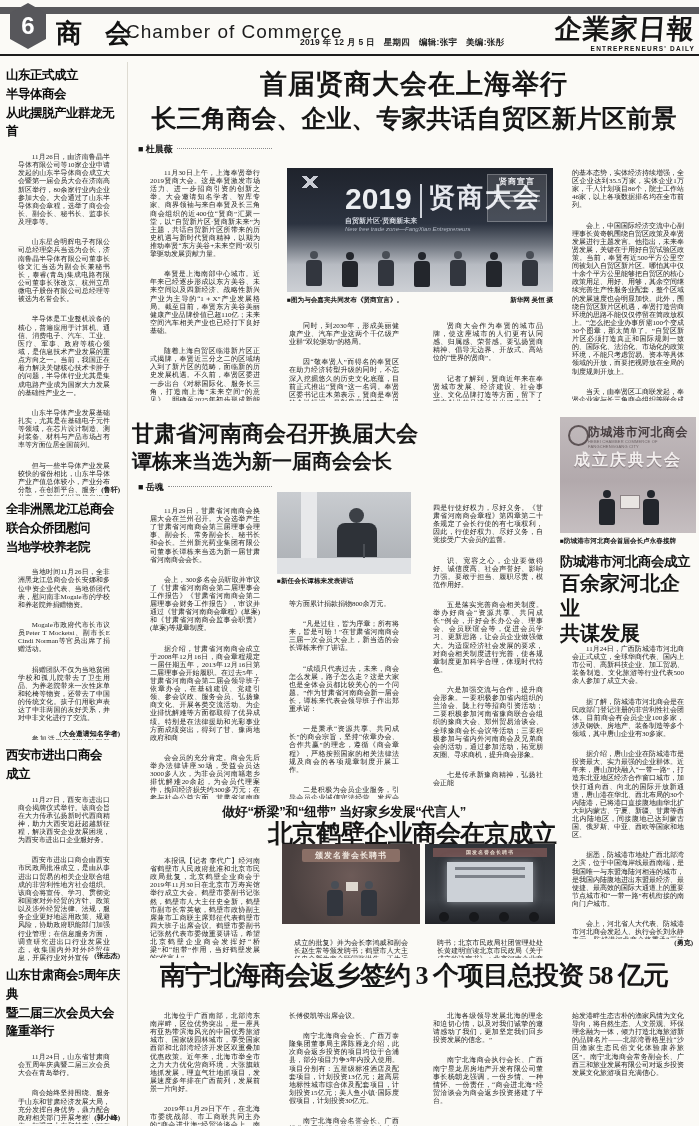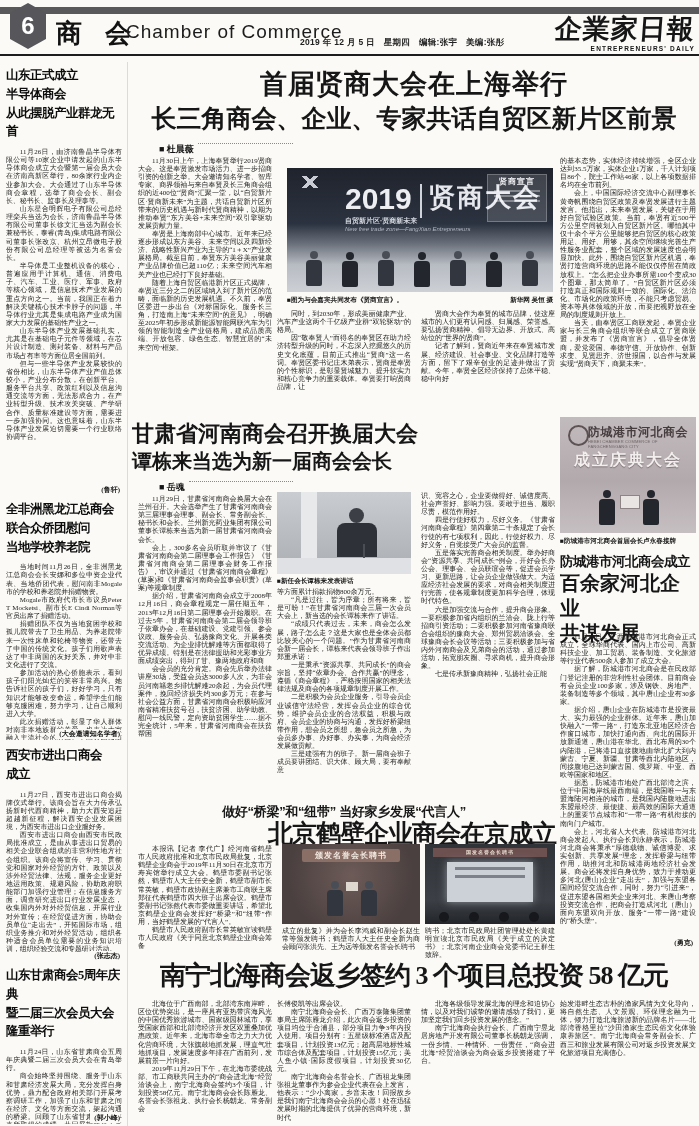--- a/index.html
+++ b/index.html
@@ -19,25 +19,25 @@
   }
   .sec-cn{position:absolute;left:56px;top:16px;font:bold 26px "Liberation Sans",sans-serif;letter-spacing:8px;color:#111;}
   .sec-en{position:absolute;left:126px;top:21px;font:400 19px "Liberation Sans",sans-serif;color:#1c1c1c;letter-spacing:1px;}
   .dateline{position:absolute;left:300px;top:37px;font:bold 8.5px "Liberation Sans",sans-serif;color:#222;letter-spacing:.3px;}
   .masthead{position:absolute;right:4px;top:11px;width:175px;text-align:right;}
   .masthead .cn{font:bold 27px "Liberation Serif",serif;letter-spacing:1px;transform:skewX(-4deg);display:inline-block;}
   .masthead .en{font:bold 6.5px "Liberation Sans",sans-serif;letter-spacing:1.2px;margin-top:-2px;}
   .hrule{position:absolute;left:0;top:54px;width:699px;height:2px;background:#1d1d1d;}
   .vrule{position:absolute;left:127px;top:62px;width:1px;height:1064px;background:#dedbd2;}
   
-  .bt p{margin:0;text-indent:2em;text-align:justify;font-size:7px;line-height:1.16;color:#222;}
+  .bt p{margin:12px;text-indent:2em;text-align:justify;font-size:7px;line-height:1.16;color:#222;}
   .cont p:first-child{text-indent:0;}
   .col{position:absolute;overflow:hidden;}
   .sign{font-weight:bold;font-size:7px;}
-  .byline{position:absolute;display:flex;align-items:flex-start;gap:4px;font:bold 9px "Liberation Serif",serif;margin-left:21px;}
+  .byline{position:absolute;display:flex;align-items:center;gap:4px;font:bold 9px "Liberation Serif",serif;}
   .byline:after{content:"";flex:1;border-bottom:1.5px dotted #8a8a8a;margin-bottom:2px;}
   .cap{font:bold 6.6px "Liberation Serif",serif;color:#1a1a1a;}
   
   .la{position:absolute;left:6px;width:116px;overflow:hidden;}
   .lt{font-weight:bold;font-size:12.5px;line-height:1.5;letter-spacing:-.5px;color:#0d0d0d;}
   .la .bt{margin-top:7px;}
   .la .bt p{font-size:6.9px;line-height:1.18;}
   .lsign{position:absolute;right:2px;bottom:1px;background:#fbfaf6;padding-left:4px;}
   
   .hlA1{position:absolute;left:132px;top:66px;width:564px;text-align:center;font:bold 27px "Liberation Serif",serif;letter-spacing:1px;}
@@ -260,22 +260,22 @@
   </div>
 <div class="col bt cont" style="left:277px;top:588px;width:134px;height:211px;">
     <p>等方面累计捐款捐物800余万元。</p>
     <p>“凡是过往，皆为序章；所有将来，皆是可盼！”在甘肃省河南商会三届一次会员大会上，新当选的会长谭栋来作了讲话。</p>
     <p>“成绩只代表过去，未来，商会怎么发展，路子怎么走？这是大家也是全体会员都比较关心的一个问题。”作为甘肃省河南商会新一届会长，谭栋来代表会领导班子作出郑重承诺：</p>
     <p>一是秉承“资源共享、共同成长”的商会宗旨，坚持“依章办会、合作共赢”的理念，遵循《商会章程》，严格按照国家的相关法律法规及商会的各项规章制度开展工作。</p>
     <p>二是积极为会员企业服务，引导会员企业诚信守法经营，发挥会员企业的综合优势，维护会员企业的合法权益，积极与政府、会员企业的协商与沟通，发挥好桥梁纽带作用，想会员之所想，急会员之所急，为会员多办事、办好事、办实事，为商会经济发展做贡献。</p>
     <p>三是建强有力的班子。新一届商会班子成员要讲团结、识大体、顾大局，要有奉献意</p>
   </div>
 <div class="col bt cont" style="left:421px;top:492px;width:134px;height:307px;">
+    <p>四是行使好权力，尽好义务。《甘肃省河南商会章程》第四章第二十条规定了会长行使的有七项权利，因此，行使好权力、尽好义务，自觉接受广大会员的监督。</p>
     <p>识、宽容之心，企业要做得好、诚信度高、社会声誉好、影响力强。要敢于担当、履职尽责，模范作用好。</p>
-    <p>四是行使好权力，尽好义务。《甘肃省河南商会章程》第四章第二十条规定了会长行使的有七项权利，因此，行使好权力、尽好义务，自觉接受广大会员的监督。</p>
     <p>五是落实完善商会相关制度。举办好商会“资源共享、共同成长”例会，开好会长办公会、理事会、会员联谊会等，促进会员学习、更新思路，让会员企业做强做大。为适应经济社会发展的要求，对商会相关制度进行完善，使各规章制度更加科学合理，体现时代特色。</p>
     <p>六是加强交流与合作，提升商会形象。一要积极参加省内组织的兰洽会、陇上行等招商引资活动；二要积极参加河南省豫商联合会组织的豫商大会、郑州贸易洽谈会、全球豫商会长会议等活动；三要积极参加与省内外河南商会及兄弟商会的活动，通过参加活动，拓宽朋友圈、寻求商机，提升商会形象。</p>
     <p>七是传承新豫商精神，弘扬社会正能</p>
   </div>
 
 <div class="ph phC" style="left:560px;top:417px;width:136px;height:116px;">
   <div class="seal"></div>
   <div class="org">防城港市河北商会</div>
   <div class="oen">HEBEI CHAMBER COMMERCE OF FANGCHENGGANG CITY</div>
   <div class="big">成立庆典大会</div>

